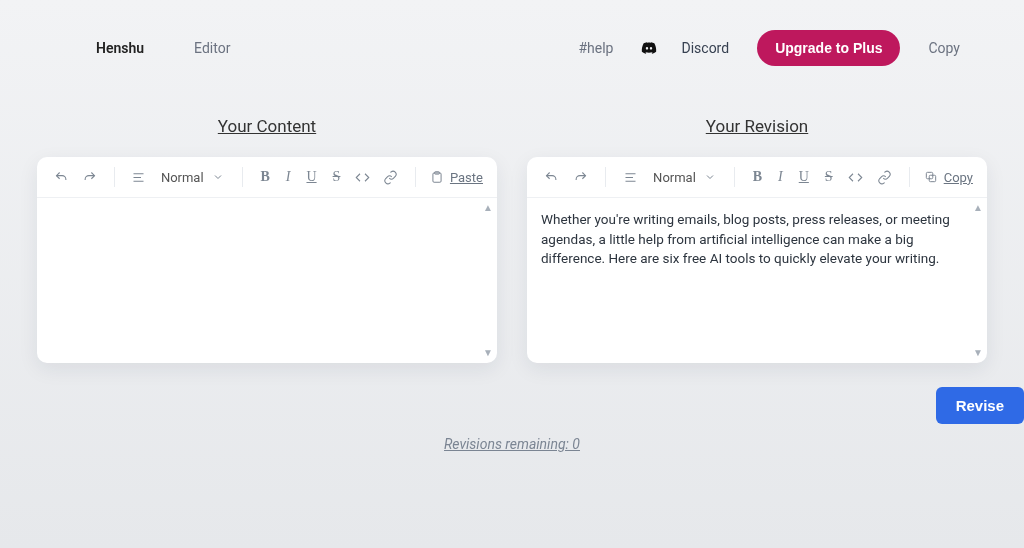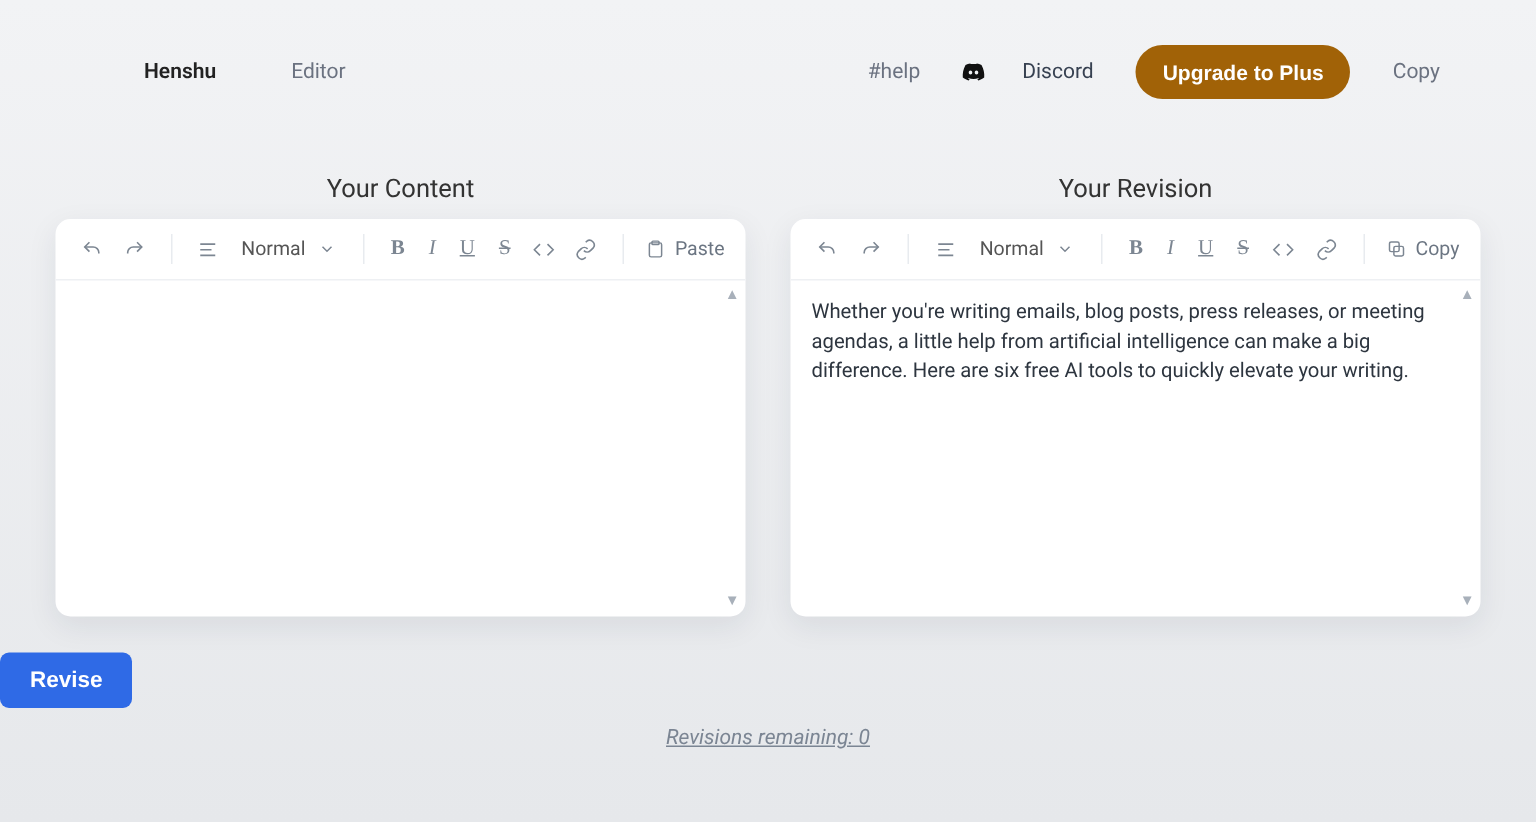--- a/index.html
+++ b/index.html
@@ -18,67 +18,67 @@
     padding: 30px 64px 10px 96px;
     font-size: 14px;
   }
   .nav-left { display: flex; align-items: center; gap: 50px; }
   .brand { font-weight: 600; color: #222; }
   .nav-link { color: #6b7280; cursor: pointer; }
   .nav-right { display: flex; align-items: center; gap: 28px; margin-left: 21px; }
   .discord { display: inline-flex; align-items: center; gap: 24px; color: #374151; cursor: pointer; }
   .discord-icon { width: 16px; height: 16px; fill: #111; }
   .upgrade-btn {
-    background: #a16207; color: #fff; border: none; border-radius: 999px;
+    background: #be185d; color: #fff; border: none; border-radius: 999px;
     padding: 10px 18px; font-size: 14px; font-weight: 600; cursor: pointer;
   }
 
   
   .panels {
     display: flex; justify-content: center; gap: 30px;
     padding: 40px 40px 0 40px;
   }
   .panel-wrap { width: 460px; }
-  .panel-title { text-align: center; font-size: 17px; color: #333; margin-bottom: 10px; }
+  .panel-title { text-align: center; font-size: 17px; color: #333; margin-bottom: 21px; text-decoration: underline; }
   .panel {
     background: #fff; border-radius: 10px; box-shadow: 0 6px 20px rgba(30,40,60,0.08);
-    height: 265px; overflow: hidden; display: flex; flex-direction: column;
+    height: 206px; overflow: hidden; display: flex; flex-direction: column;
   }
   .toolbar {
     display: flex; align-items: center; gap: 8px;
     padding: 8px 14px; border-bottom: 1px solid #eef0f3;
     color: #95a0aa; font-size: 13px;
   }
   .sep { width: 1px; height: 20px; background: #e8ebef; margin: 0 6px; }
   .tbtn {
     width: 24px; height: 24px; display: inline-flex; align-items: center; justify-content: center;
     border-radius: 4px; cursor: pointer; color: #7c8692;
   }
   .tbtn svg { width: 15px; height: 15px; fill: none; stroke: #7c8692; stroke-width: 1.7; }
   .fmt-select { display: inline-flex; align-items: center; gap: 8px; color: #555; cursor: pointer; padding: 0 4px; }
   .fmt-select .chev { width: 12px; height: 12px; }
   .format-letter { font-family: Georgia, serif; font-size: 14px; color: #7c8692; cursor: pointer; padding: 0 4px; }
   .format-letter.bold { font-weight: 700; }
   .format-letter.italic { font-style: italic; }
   .format-letter.underline { text-decoration: underline; }
   .format-letter.strike { text-decoration: line-through; }
-  .paste-copy { display: inline-flex; align-items: center; gap: 6px; color: #6b7582; cursor: pointer; }
+  .paste-copy { display: inline-flex; align-items: center; gap: 6px; color: #6b7582; cursor: pointer; text-decoration: underline; }
   .paste-copy svg { width: 14px; height: 14px; stroke: #7c8692; fill: none; stroke-width: 1.7; }
 
   .editor {
     position: relative; flex: 1; padding: 12px 18px 12px 14px;
     font-size: 13.5px; line-height: 1.45; color: #2d353f;
   }
   .scroll-arrow {
     position: absolute; right: 4px; font-size: 10px; color: #a8b0ba;
   }
   .scroll-arrow.up { top: 3px; }
   .scroll-arrow.down { bottom: 3px; }
 
-  .revise-row { display: flex; justify-content: flex-start; padding-top: 24px; }
+  .revise-row { display: flex; justify-content: flex-end; padding-top: 24px; }
   .revise-btn {
     background: #2f6ae6; color: #fff; border: none; border-radius: 6px;
     padding: 10px 20px; font-size: 15px; font-weight: 600; cursor: pointer;
   }
   .remaining { text-align: center; font-style: italic; color: #7b8593; font-size: 14px; margin-top: 12px; text-decoration: underline; }
 </style>
 </head>
 <body>
 
 <div class="page">

